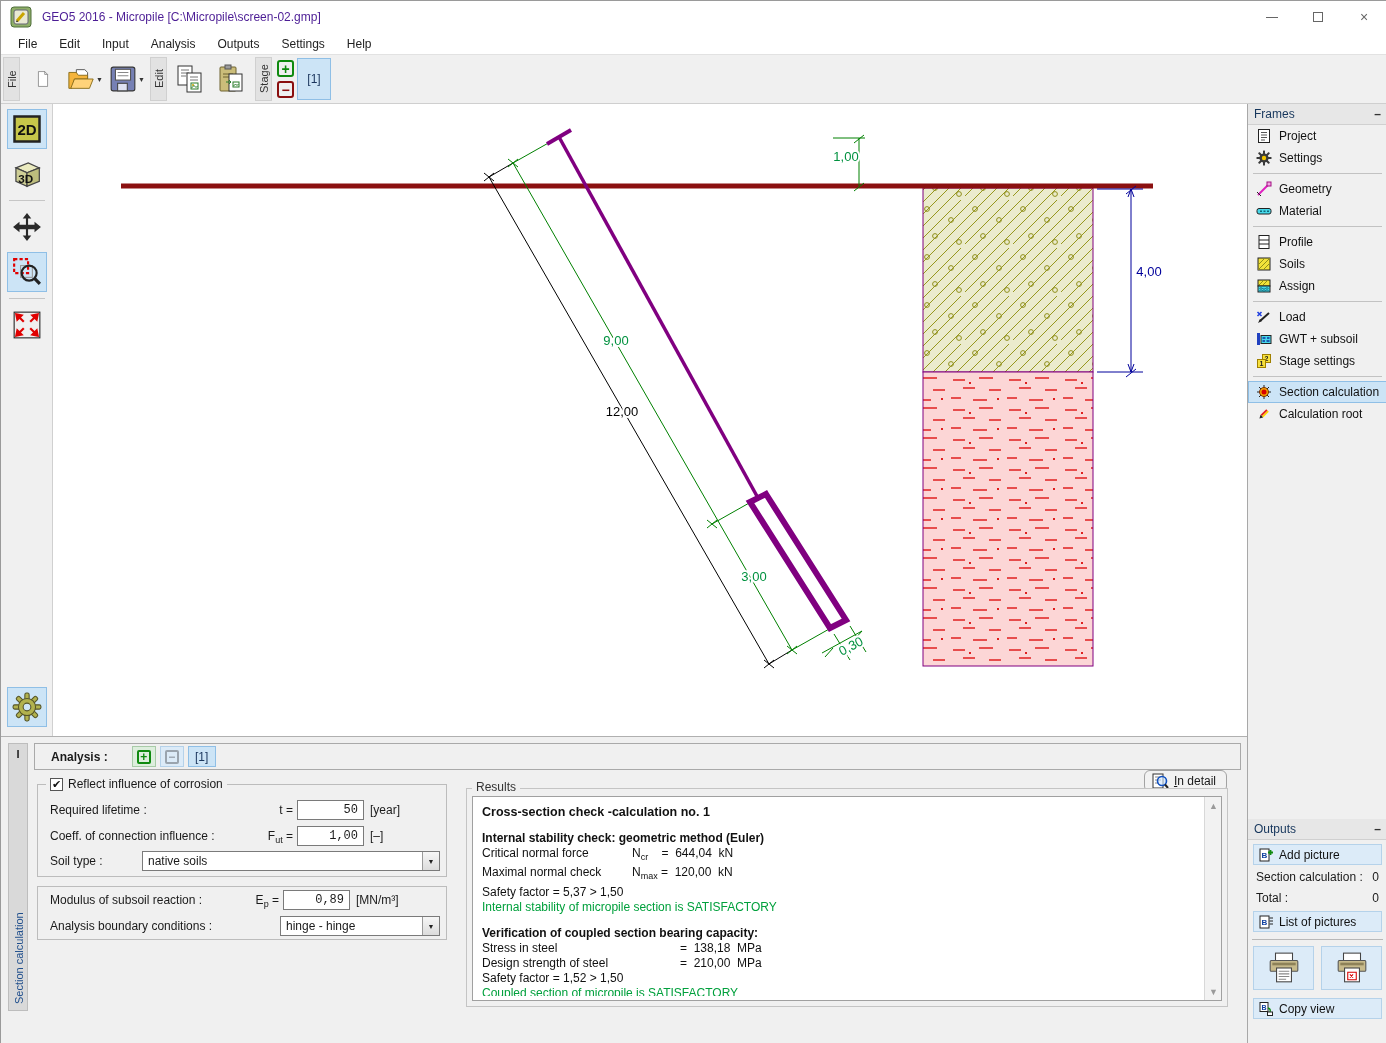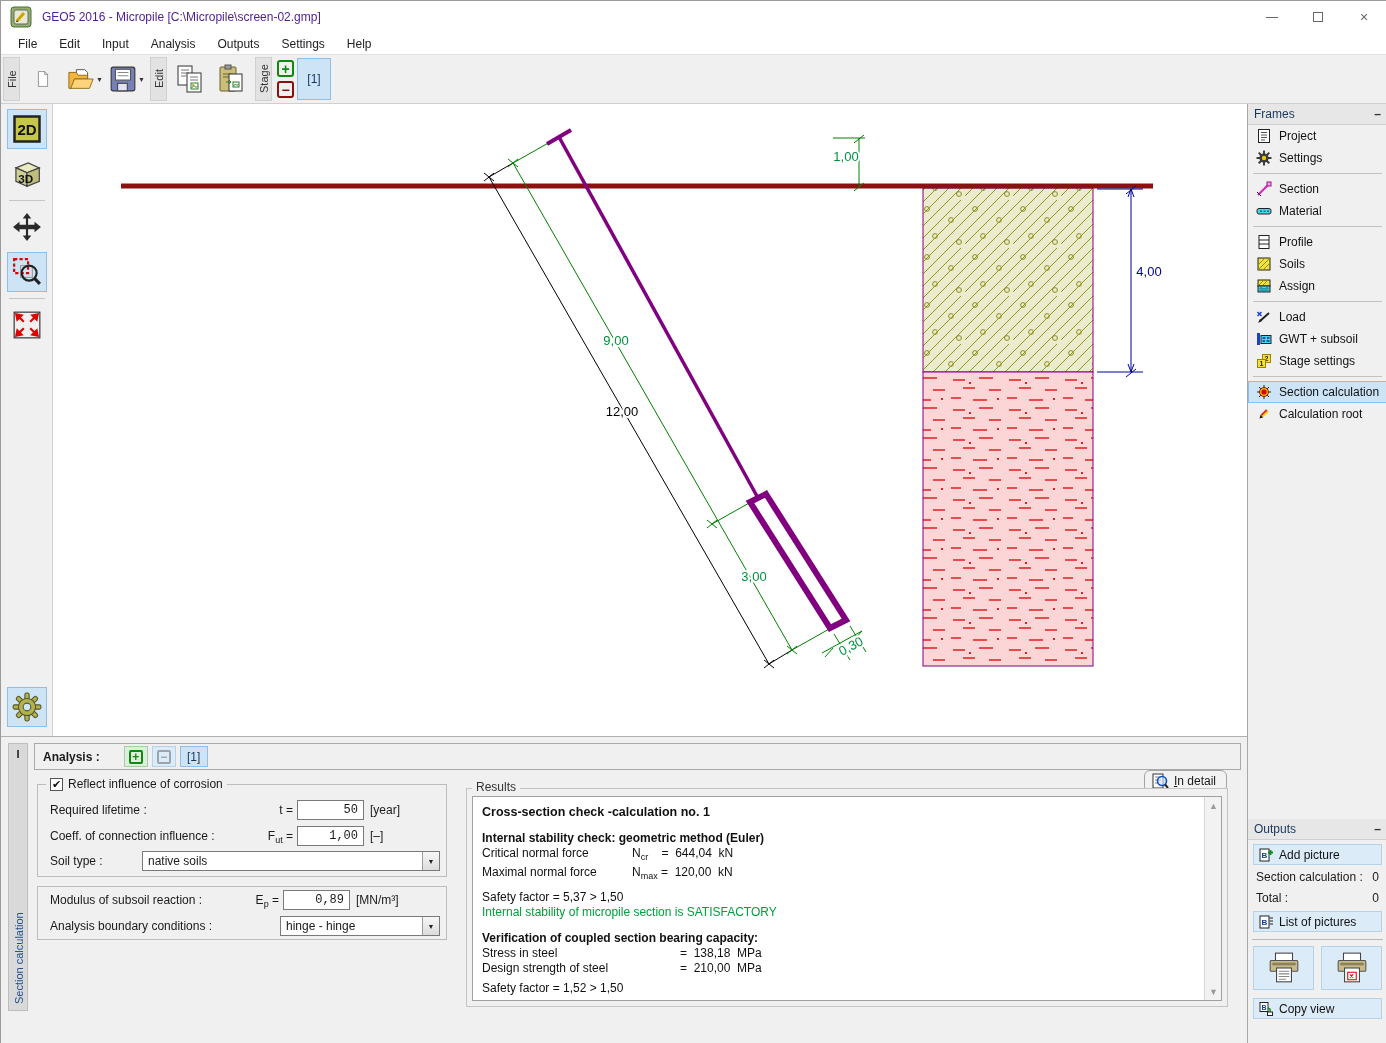--- a/index.html
+++ b/index.html
@@ -63,21 +63,21 @@
   .print-btn { width:61px; height:44px; background:#dcebf8; border:1px solid #b5d2ea; display:flex; align-items:center; justify-content:center; }
 
   .splitter-handle { left:1241px; top:815px; width:5px; height:34px; background:#c9c9c9; border:1px solid #a8a8a8; }
 
   
   .bottom-panel { left:0; top:735px; width:1246px; height:280px; background:#f0f0f0; border-top:1px solid #b0b0b0; }
   .tabstrip { position:absolute; left:7px; top:6px; width:20px; height:268px; background:#d9d9d9; border:1px solid #bdbdbd; }
   .tab-marker { position:absolute; left:0; top:4px; width:18px; text-align:center; font-weight:bold; font-size:11px; color:#222; }
   .tab-vtext { position:absolute; left:1px; top:100px; width:17px; height:160px; color:#1f4e8c; font-size:11px;
     writing-mode:vertical-rl; transform:rotate(180deg); display:flex; align-items:center; }
-  .ana-header { position:absolute; left:33px; top:6px; width:1207px; height:27px; border:1px solid #a9a9a9; background:#f0f0f0; display:flex; align-items:center; }
+  .ana-header { position:absolute; left:33px; top:6px; width:1207px; height:27px; border:1px solid #a9a9a9; background:#f0f0f0; display:flex; align-items:center;padding-left:8px; }
   .ana-title { font-weight:bold; margin-left:8px; margin-right:24px; }
   .hdr-btn { width:24px; height:21px; margin-right:4px; display:flex; align-items:center; justify-content:center; border:1px solid #b5d2ea; background:#dcebf8; }
   .hdr-btn .pm-box { width:14px; height:14px; font-size:12px; border-width:2px; border-radius:2px; }
   .hdr-stage { width:28px; height:21px; background:#cce4f6; border:1px solid #8fbfe6; display:flex; align-items:center; justify-content:center; color:#1a355c; }
   .indetail-btn { position:absolute; right:13px; top:2px; height:22px; padding:0 10px 0 6px; background:#f2f2f2; border:1px solid #a3a3a3; border-radius:6px; display:flex; align-items:center; gap:5px;margin-top:24px; }
   .indetail-btn u { text-decoration:underline; }
 
   .groupbox { position:absolute; border:1px solid #bcbcbc; }
   .g-legend { position:absolute; left:8px; top:-8px; background:#f0f0f0; padding:0 4px; display:flex; align-items:center; gap:5px; }
   .checkbox { width:13px; height:13px; background:#fff; border:1px solid #555; display:flex; align-items:center; justify-content:center; font-size:11px; color:#111; line-height:10px; }
@@ -91,21 +91,21 @@
   .combo .cbtn { width:17px; height:100%; background:linear-gradient(#f6f6f6,#dcdcdc); border-left:1px solid #9a9a9a; display:flex; align-items:center; justify-content:center; font-size:7px; color:#222; }
 
   .res-box { position:absolute; left:465px; top:51px; width:762px; height:219px; border:1px solid #c4c4c4; background:#f0f0f0; }
   .res-legend { position:absolute; left:5px; top:-9px; background:#f0f0f0; padding:0 4px; color:#333; }
   .res-inner { position:absolute; left:5px; top:7px; right:5px; bottom:5px; background:#fff; border:1px solid #a0a0a0; }
   .res-text { position:absolute; left:9px; top:8px; right:24px; bottom:4px; overflow:hidden; }
   .res-line { white-space:pre-wrap; line-height:15px; color:#111; }
   .res-line.title { font-weight:bold; font-size:12.5px; }
   .res-line.bold { font-weight:bold; }
   .res-line.green { color:#00a03c; }
-  .res-line.sp { margin-top:5px; }
+  .res-line.sp { }
   .res-line.spacer { height:11px; }
   .res-scroll { position:absolute; right:0; top:0; width:17px; height:100%; background:#f2f2f2; border-left:1px solid #d8d8d8; }
   .sc-arrow { position:absolute; left:0; width:17px; height:17px; display:flex; align-items:center; justify-content:center; color:#9a9a9a; font-size:9px; }
 
   .statusstrip { left:0; top:1015px; width:1246px; height:28px; background:#f0f0f0; }
 
   svg text { font-family:"Liberation Sans", sans-serif; }
 </style>
 </head>
 <body>
@@ -372,21 +372,21 @@
       </svg>
         <span class="lbl">Settings</span>
     </div>
     <div class="f-sep"></div>
     <div class="frame-item">
       <svg class="icon16" viewBox="0 0 16 16">
         <line x1="2" y1="14" x2="13" y2="3" stroke="#e020c0" stroke-width="2"></line>
         <rect x="11" y="1" width="4" height="4" fill="#f8a0e8" stroke="#a01080"></rect>
         <line x1="1" y1="11" x2="5" y2="15" stroke="#222"></line>
       </svg>
-        <span class="lbl">Section</span>
+        <span class="lbl">Geometry</span>
     </div>
     <div class="frame-item">
       <svg class="icon16" viewBox="0 0 16 16">
         <rect x="1" y="5.5" width="14" height="5.5" rx="2" fill="#45d8ea" stroke="#222"></rect>
         <path d="M4 8.2 h2 M7.5 8.2 h2 M11 8.2 h2" stroke="#106878" stroke-width="1.6"></path>
       </svg>
         <span class="lbl">Material</span>
     </div>
     <div class="f-sep"></div>
     <div class="frame-item">
@@ -598,21 +598,21 @@
     </div>
 
     <div class="res-box">
       <div class="res-legend">Results</div>
       <div class="res-inner">
         <div class="res-text">
             <div class="res-line title"><span>Cross-section check -calculation no. 1</span></div>
             <div class="res-line spacer"></div>
             <div class="res-line bold"><span>Internal stability check: geometric method (Euler)</span></div>
             <div class="res-line normal"><span style="display: inline-block; width: 150px;">Critical normal force</span><span>N</span><sub>cr</sub><span>    =  644,04  kN</span></div>
-            <div class="res-line normal"><span style="display: inline-block; width: 150px;">Maximal normal force</span><span>N</span><sub>max</sub><span> =  120,00  kN</span></div>
+            <div class="res-line normal"><span style="display: inline-block; width: 150px;">Maximal normal check</span><span>N</span><sub>max</sub><span> =  120,00  kN</span></div>
             <div class="res-line normal sp"><span>Safety factor = 5,37 &gt; 1,50</span></div>
             <div class="res-line green"><span>Internal stability of micropile section is SATISFACTORY</span></div>
             <div class="res-line spacer"></div>
             <div class="res-line bold"><span>Verification of coupled section bearing capacity:</span></div>
             <div class="res-line normal"><span style="display: inline-block; width: 198px;">Stress in steel</span><span>=  138,18  MPa</span></div>
             <div class="res-line normal"><span style="display: inline-block; width: 198px;">Design strength of steel</span><span>=  210,00  MPa</span></div>
             <div class="res-line normal sp"><span>Safety factor = 1,52 &gt; 1,50</span></div>
             <div class="res-line green"><span>Coupled section of micropile is SATISFACTORY</span></div>
           </div>
         <div class="res-scroll">

